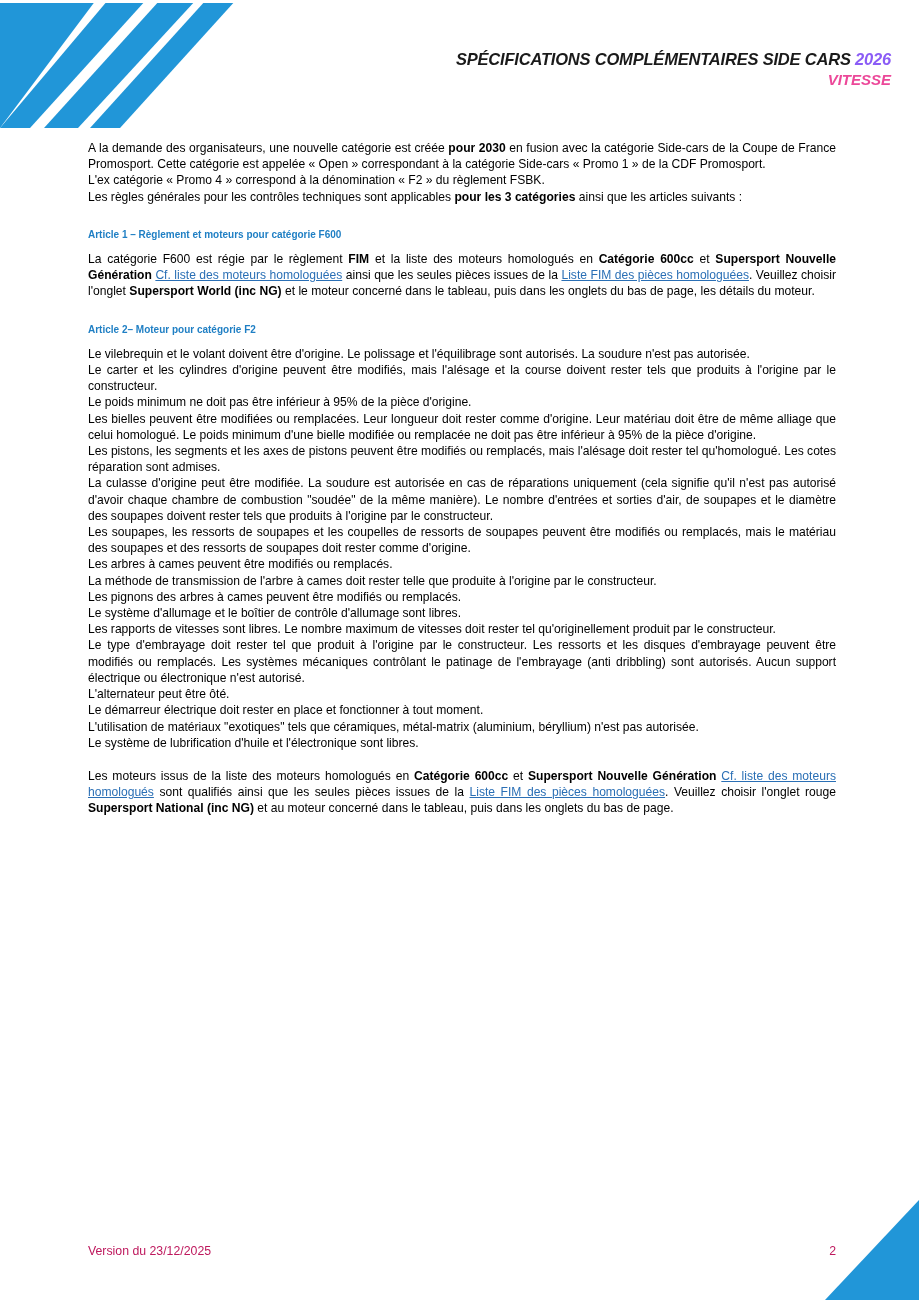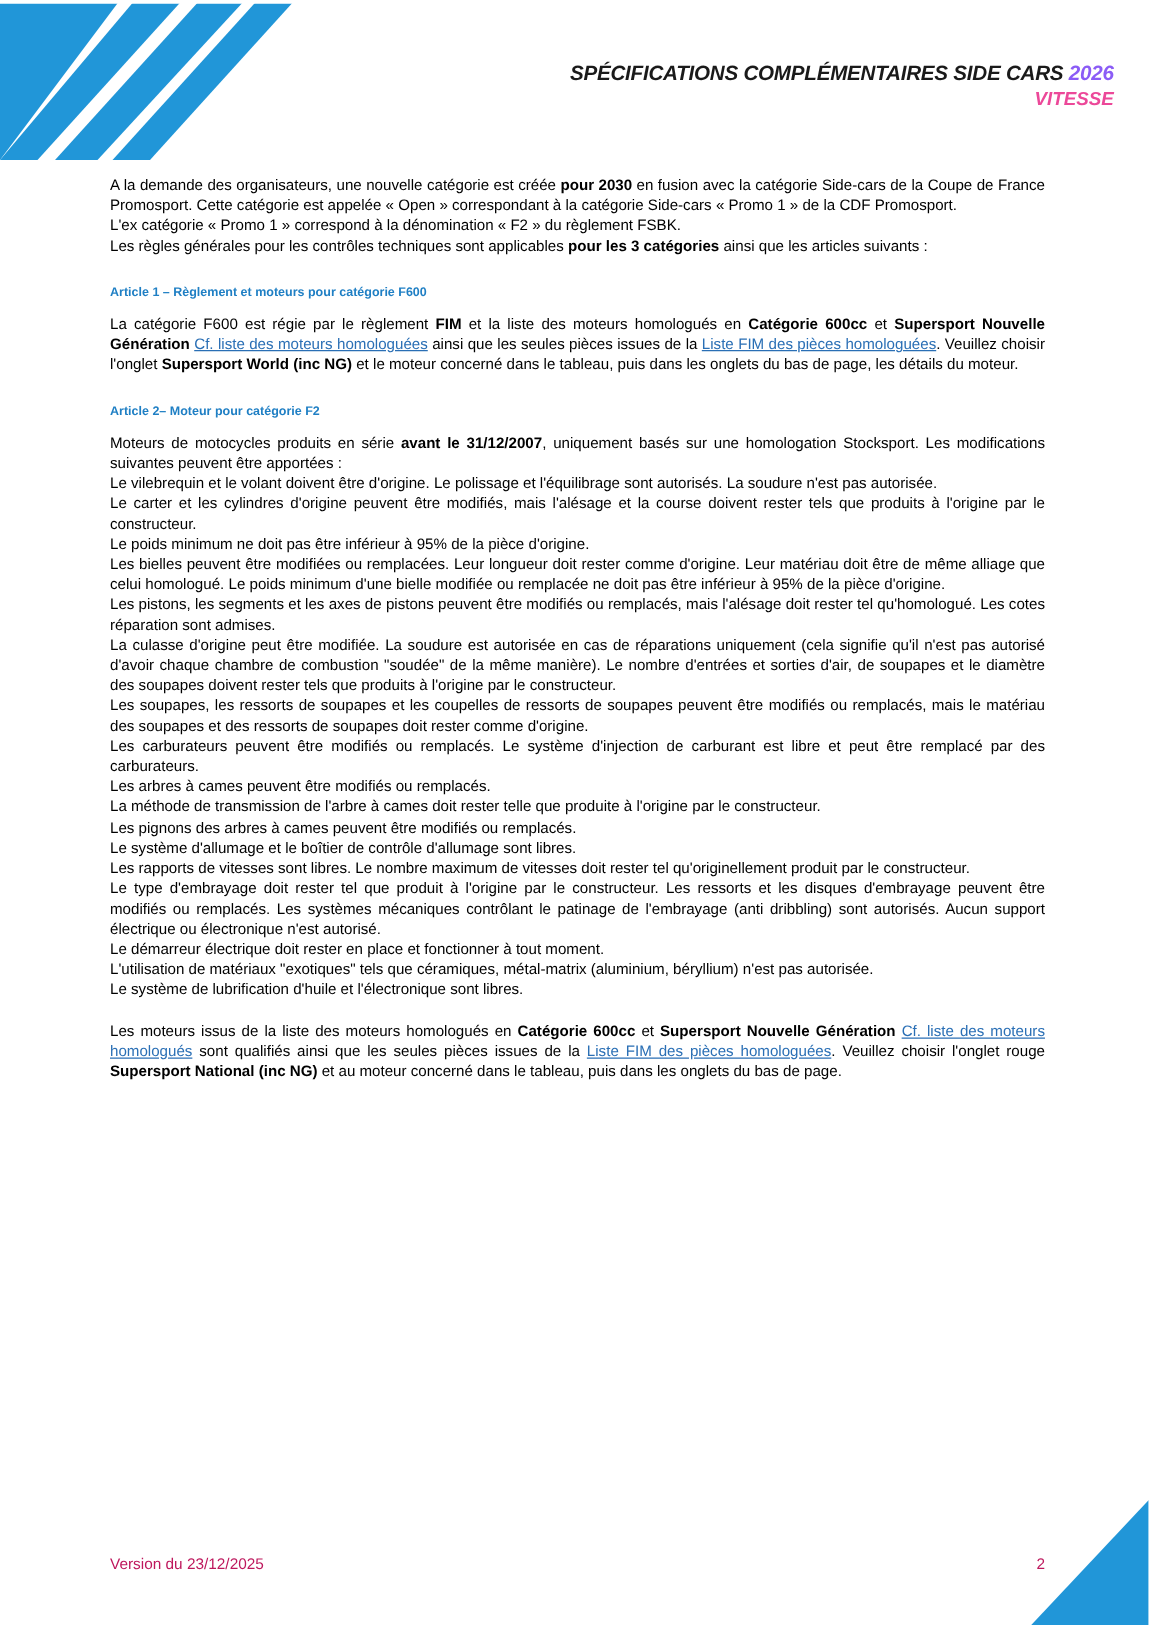--- a/index.html
+++ b/index.html
@@ -127,48 +127,47 @@
 
 <div class="header-title-block">
   <div class="header-line1"><span>SPÉCIFICATIONS COMPLÉMENTAIRES SIDE CARS </span><span class="year">2026</span></div>
   <div class="header-line2">VITESSE</div>
 </div>
 
 <div class="content">
 
   <div class="para-block">
     <p><span>A la demande des organisateurs, une nouvelle catégorie est créée </span><b>pour 2030</b><span> en fusion avec la catégorie Side-cars de la Coupe de France Promosport. Cette catégorie est appelée « Open » correspondant à la catégorie Side-cars « Promo 1 » de la CDF Promosport.</span></p>
-    <p>L'ex catégorie « Promo 1 » correspond à la dénomination « F2 » du règlement FSBK.</p>
+    <p>L'ex catégorie « Promo 4 » correspond à la dénomination « F2 » du règlement FSBK.</p>
     <p><span>Les règles générales pour les contrôles techniques sont applicables </span><b>pour les 3 catégories</b><span> ainsi que les articles suivants :</span></p>
   </div>
 
   <div class="article-heading">Article 1 – Règlement et moteurs pour catégorie F600</div>
 
   <div class="para-block">
     <p><span>La catégorie F600 est régie par le règlement </span><b>FIM</b><span> et la liste des moteurs homologués en </span><b>Catégorie 600cc</b><span> et </span><b>Supersport Nouvelle Génération</b><span> </span><a class="link" href="#">Cf. liste des moteurs homologuées</a><span> ainsi que les seules pièces issues de la </span><a class="link" href="#">Liste FIM des pièces homologuées</a><span>. Veuillez choisir l'onglet </span><b>Supersport World (inc NG)</b><span> et le moteur concerné dans le tableau, puis dans les onglets du bas de page, les détails du moteur.</span></p>
   </div>
 
   <div class="article-heading">Article 2– Moteur pour catégorie F2</div>
 
   <div class="para-block">
-    <p><span>Moteurs de motocycles produits en série </span><b>avant le 31/12/2007</b><span>, uniquement basés sur une homologation Stocksport. Les modifications suivantes peuvent être apportées :</span></p>
     <p>Le vilebrequin et le volant doivent être d'origine. Le polissage et l'équilibrage sont autorisés. La soudure n'est pas autorisée.</p>
     <p>Le carter et les cylindres d'origine peuvent être modifiés, mais l'alésage et la course doivent rester tels que produits à l'origine par le constructeur.</p>
     <p>Le poids minimum ne doit pas être inférieur à 95% de la pièce d'origine.</p>
     <p>Les bielles peuvent être modifiées ou remplacées. Leur longueur doit rester comme d'origine. Leur matériau doit être de même alliage que celui homologué. Le poids minimum d'une bielle modifiée ou remplacée ne doit pas être inférieur à 95% de la pièce d'origine.</p>
     <p>Les pistons, les segments et les axes de pistons peuvent être modifiés ou remplacés, mais l'alésage doit rester tel qu'homologué. Les cotes réparation sont admises.</p>
     <p>La culasse d'origine peut être modifiée. La soudure est autorisée en cas de réparations uniquement (cela signifie qu'il n'est pas autorisé d'avoir chaque chambre de combustion "soudée" de la même manière). Le nombre d'entrées et sorties d'air, de soupapes et le diamètre des soupapes doivent rester tels que  produits à l'origine par le constructeur.</p>
     <p>Les soupapes, les ressorts de soupapes et les coupelles de ressorts de soupapes peuvent être modifiés ou remplacés, mais le matériau des soupapes et des ressorts de soupapes doit rester comme d'origine.</p>
-    <p>Les carburateurs peuvent être modifiés ou remplacés. Le système d'injection de carburant est libre et peut être remplacé par des carburateurs.</p>
     <p>Les arbres à cames peuvent être modifiés ou remplacés.</p>
     <p>La méthode de transmission de l'arbre à cames doit rester telle que produite à l'origine par le constructeur.</p>
     <p>Les pignons des arbres à cames peuvent être modifiés ou remplacés.</p>
     <p>Le système d'allumage et le boîtier de contrôle d'allumage sont libres.</p>
     <p>Les rapports de vitesses sont libres. Le nombre maximum de vitesses doit rester tel qu'originellement produit  par  le constructeur.</p>
     <p>Le type d'embrayage doit rester tel que produit à l'origine par le constructeur. Les ressorts et les disques d'embrayage peuvent être modifiés ou remplacés. Les systèmes mécaniques contrôlant le patinage de l'embrayage (anti dribbling) sont autorisés. Aucun support électrique ou électronique n'est autorisé.</p>
+    <p>L'alternateur peut être ôté.</p>
     <p>Le démarreur électrique doit rester en place et fonctionner à tout moment.</p>
     <p>L'utilisation de matériaux "exotiques" tels que céramiques, métal-matrix (aluminium, béryllium) n'est pas autorisée.</p>
     <p>Le système de lubrification d'huile et l'électronique sont libres.</p>
   </div>
 
   <div class="spacer-md"></div>
 
   <div class="para-block">
     <p><span>Les moteurs issus de la liste des moteurs homologués en </span><b>Catégorie 600cc</b><span> et </span><b>Supersport Nouvelle Génération</b><span> </span><a class="link" href="#">Cf. liste des moteurs homologués</a><span> sont qualifiés ainsi que les seules pièces issues de la </span><a class="link" href="#">Liste FIM des pièces homologuées</a><span>. Veuillez choisir l'onglet rouge </span><b>Supersport National (inc NG)</b><span> et au moteur concerné dans le tableau, puis dans les onglets du bas de page.</span></p>
   </div>

